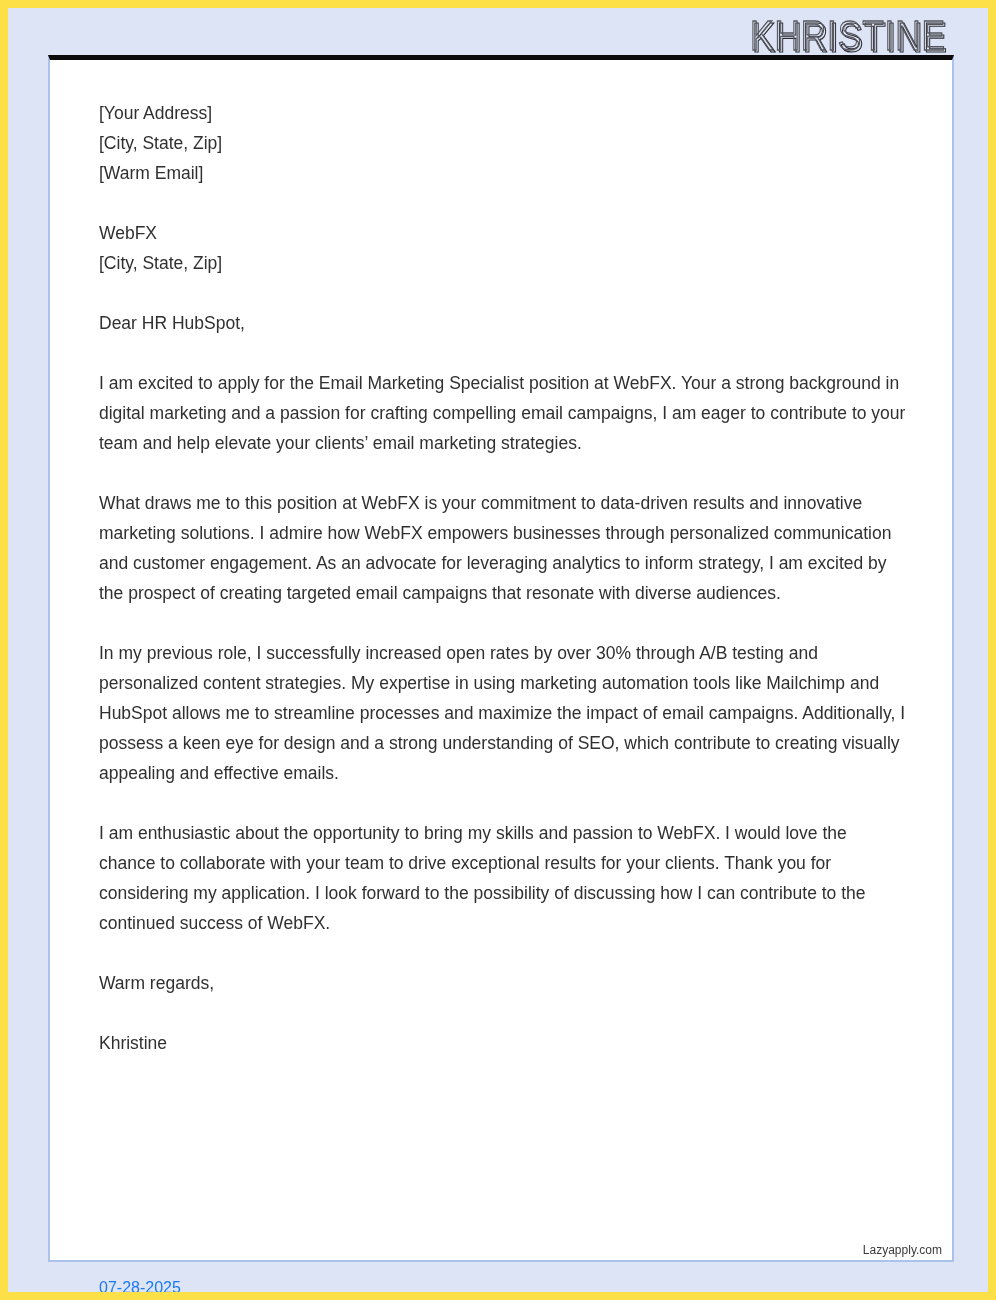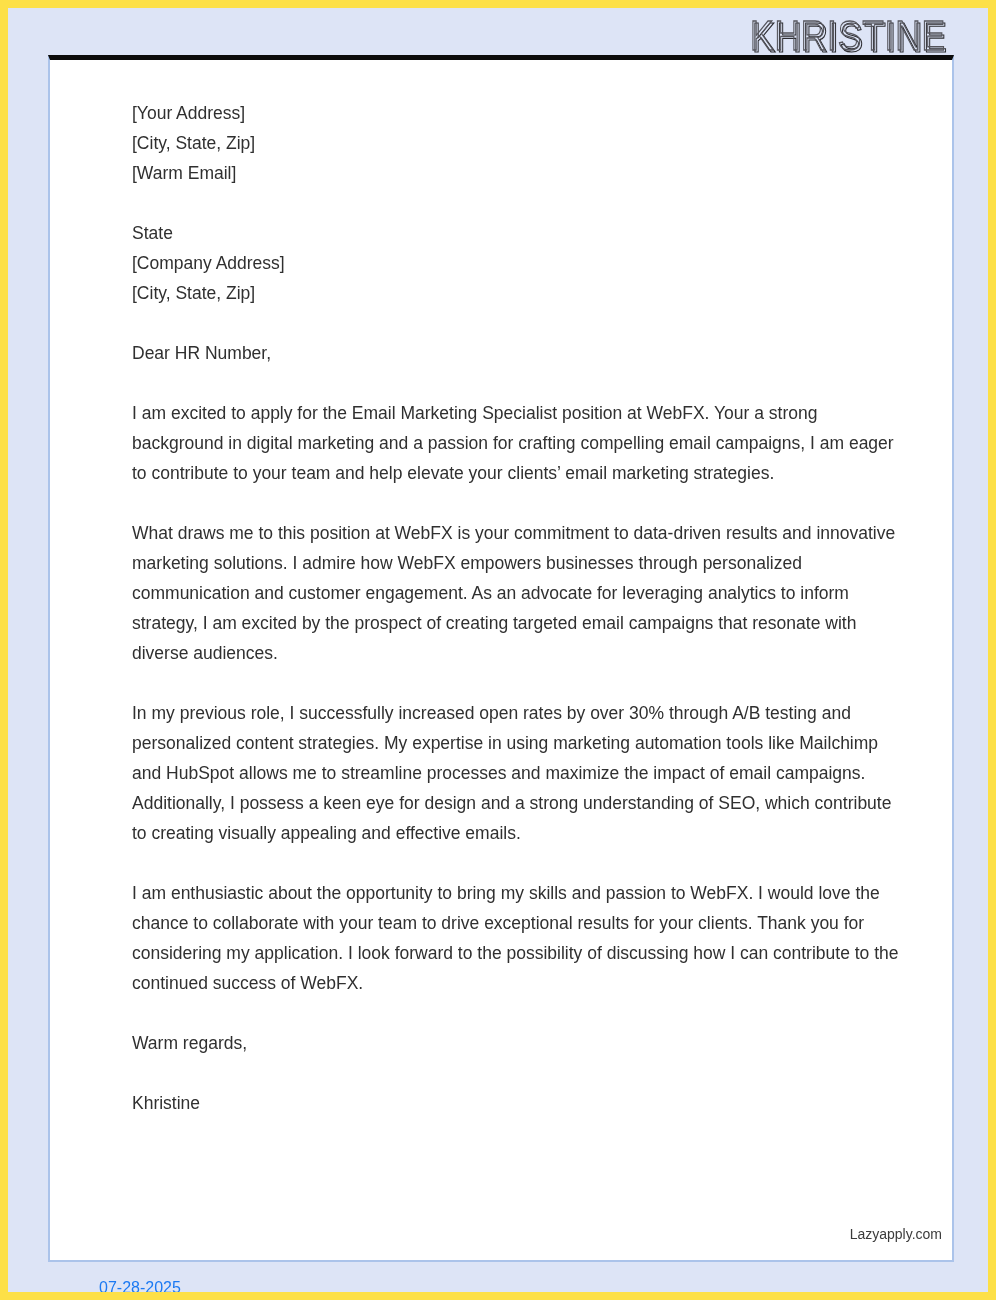--- a/index.html
+++ b/index.html
@@ -37,36 +37,35 @@
   .brand .brand-main   { fill: none; stroke: #55555c; stroke-width: 1.3; }
   .paper {
     position: absolute;
     left: 40px; top: 47px;
     width: 906px; height: 1207px;
     background: #ffffff;
     border-top: 5px solid #0b0b0b;
     border-left: 2px solid #abc3ea;
     border-right: 2px solid #abc3ea;
     border-bottom: 2px solid #abc3ea;
-    padding-left: 33px;
   }
   .letter-body {
     padding: 38px 45px 0 49px;
     color: #303030;
     font-size: 17.5px;
     line-height: 30px;
   }
   .block { margin-bottom: 30px; }
   .block .line { min-height: 30px; }
   .para { margin-bottom: 30px; }
   .watermark {
     position: absolute;
     right: 10px;
-    bottom: 17px;
-    font-size: 14px;
+    bottom: 1px;
+    font-size: 12px;
     line-height: 18px;
     color: #3b3b3b;
   }
   .date-link {
     position: absolute;
     left: 91px;
     top: 1268px;
     font-size: 16px;
     line-height: 24px;
     color: #1b79f2;
@@ -90,26 +89,25 @@
     <div class="paper">
       <div class="letter-body">
 
         <div class="block">
           <div class="line">[Your Address]</div>
           <div class="line">[City, State, Zip]</div>
           <div class="line">[Warm Email]</div>
         </div>
 
         <div class="block">
-          <div class="line">State</div>
-          <div class="line">[Company Address]</div>
+          <div class="line">WebFX</div>
           <div class="line">[City, State, Zip]</div>
         </div>
 
-        <div class="block">Dear HR Number,</div>
+        <div class="block">Dear HR HubSpot,</div>
 
         <p class="para">I am excited to apply for the Email Marketing Specialist position at WebFX. Your a strong background in digital marketing and a passion for crafting compelling email campaigns, I am eager to contribute to your team and help elevate your clients’ email marketing strategies.</p>
         <p class="para">What draws me to this position at WebFX is your commitment to data-driven results and innovative marketing solutions. I admire how WebFX empowers businesses through personalized communication and customer engagement. As an advocate for leveraging analytics to inform strategy, I am excited by the prospect of creating targeted email campaigns that resonate with diverse audiences.</p>
         <p class="para">In my previous role, I successfully increased open rates by over 30% through A/B testing and personalized content strategies. My expertise in using marketing automation tools like Mailchimp and HubSpot allows me to streamline processes and maximize the impact of email campaigns. Additionally, I possess a keen eye for design and a strong understanding of SEO, which contribute to creating visually appealing and effective emails.</p>
         <p class="para">I am enthusiastic about the opportunity to bring my skills and passion to WebFX. I would love the chance to collaborate with your team to drive exceptional results for your clients. Thank you for considering my application. I look forward to the possibility of discussing how I can contribute to the continued success of WebFX.</p>
 
         <div class="block">Warm regards,</div>
         <div class="block">Khristine</div>
 
       </div>

